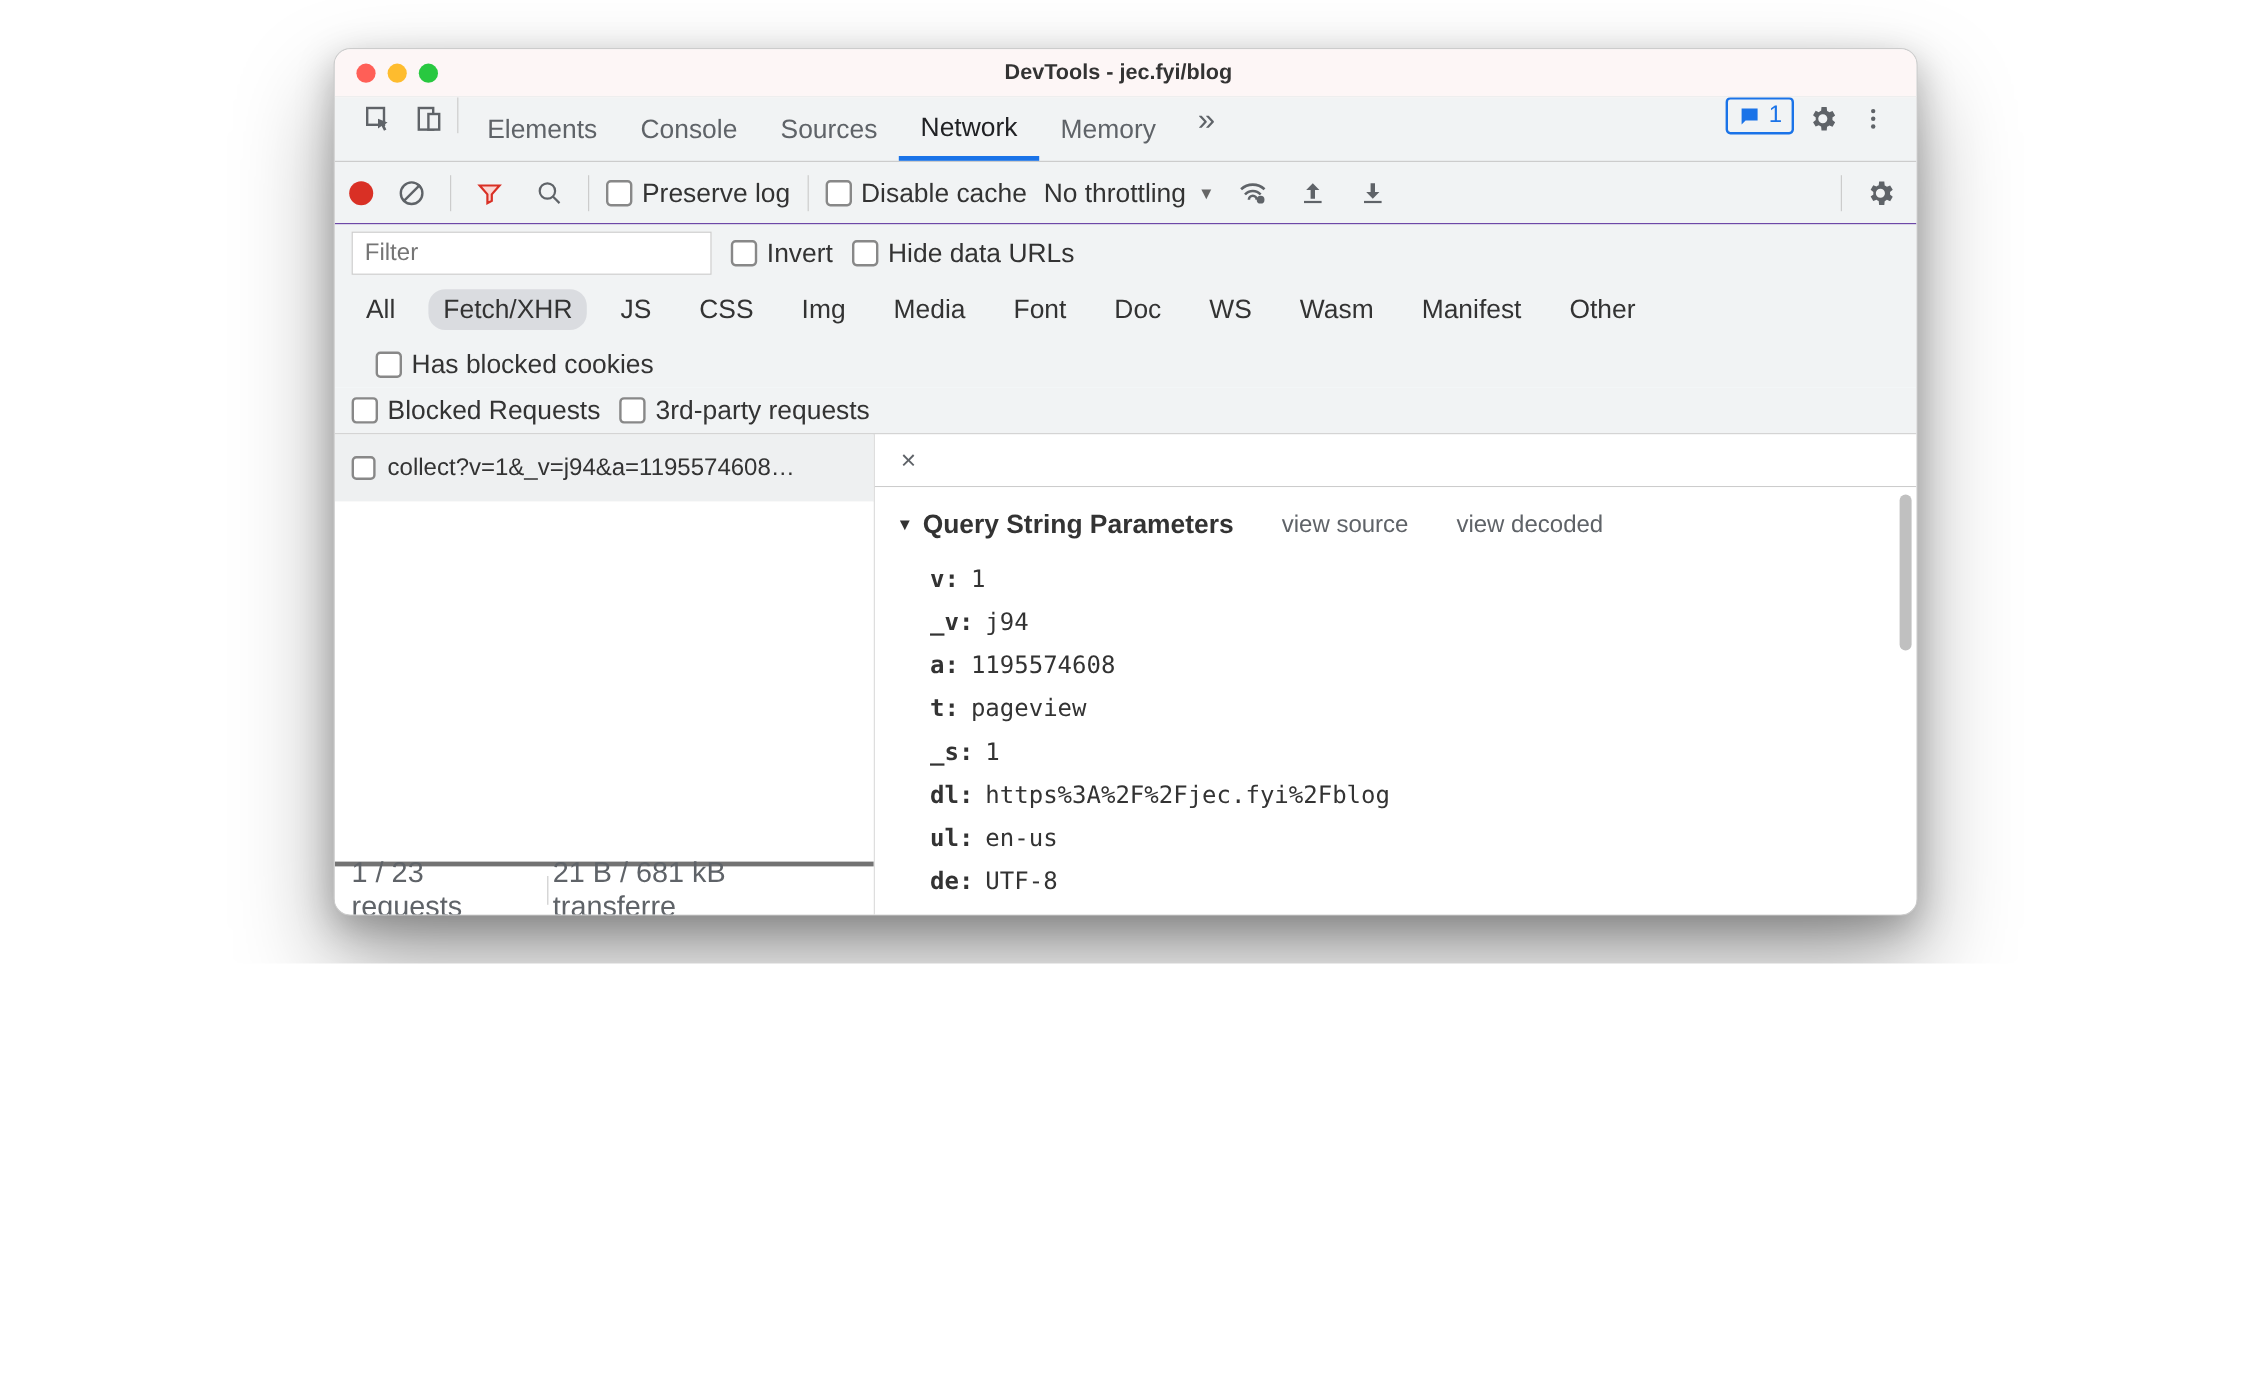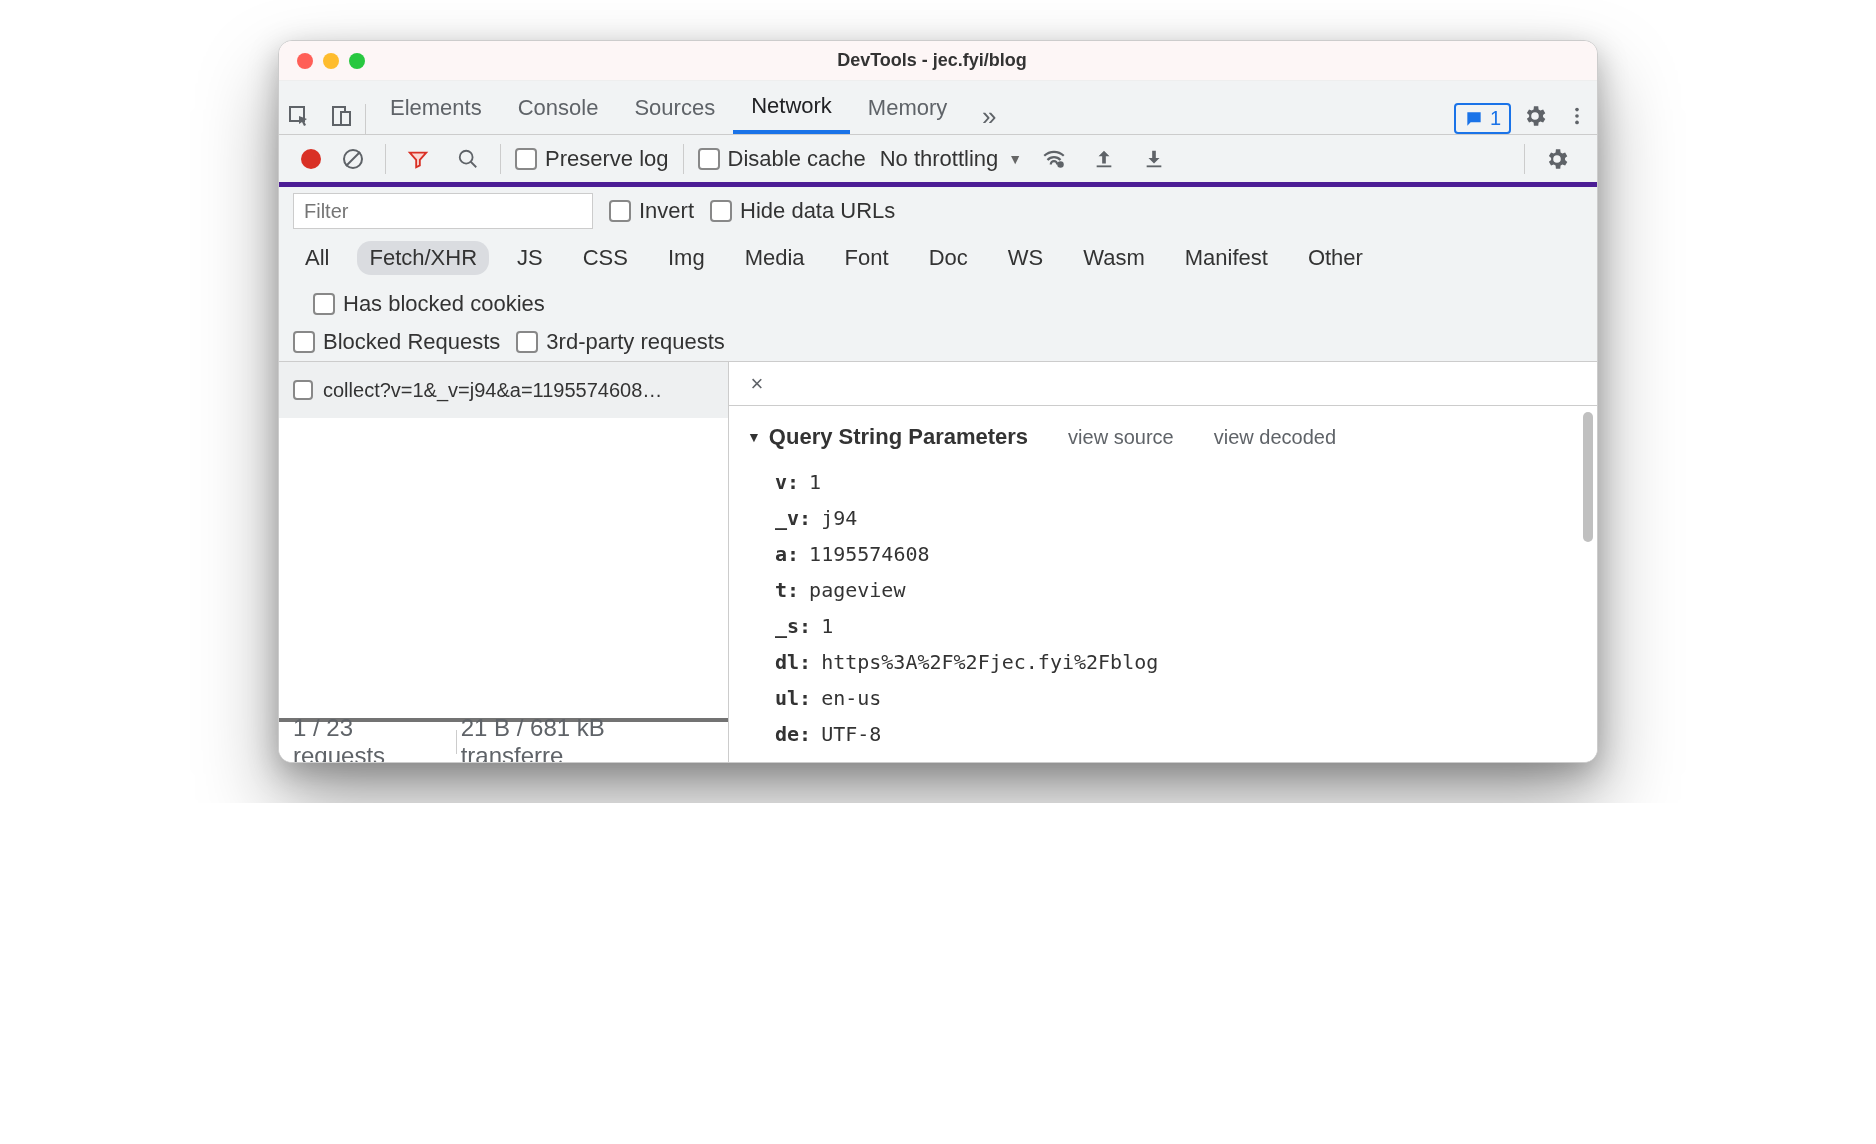--- a/index.html
+++ b/index.html
@@ -25,36 +25,36 @@
     position:relative;
     border-bottom:1px solid #eee;
   }
   .traffic { display:flex; gap:10px; padding-left:18px; }
   .dot { width:16px; height:16px; border-radius:50%; }
   .dot.red{background:#ff5f57;} .dot.yellow{background:#febc2e;} .dot.green{background:#28c840;}
   .title { position:absolute; left:0; right:12px; text-align:center; font-size:18px; font-weight:600; color:#333; pointer-events:none;}
   
   .tabbar {
     height:54px; background:#f1f3f4; border-bottom:1px solid #ccc;
-    display:flex; align-items:flex-end; padding:0 2px; gap:6px;
+    display:flex; align-items:flex-start; padding:0 18px; gap:6px;
     font-size:22px; color:#5f6368;
   }
   .tabbar .spacer{flex:1;}
   .tabbar .tab { padding:0 18px; height:100%; display:flex; align-items:center; cursor:pointer;}
   .tabbar .tab.active{ color:#202124; border-bottom:4px solid #1a73e8;}
   .icon-btn { width:36px; height:36px; display:flex; align-items:center; justify-content:center; color:#5f6368; cursor:pointer;}
   .issue-badge {
     display:flex; align-items:center; gap:6px;
     border:2px solid #1a73e8; color:#1a73e8; border-radius:4px;
     padding:2px 8px; font-size:20px; font-weight:500;
   }
   
   .toolbar {
-    height:52px; background:#f1f3f4; border-bottom:5px solid #4c1d95;
-    display:flex; align-items:center; padding:0 22px; gap:14px;
+    height:52px; background:#f1f3f4; border-bottom:1px solid #4c1d95;
+    display:flex; align-items:center; padding:0 12px; gap:14px;
     font-size:22px; color:#333;
   }
   .record-dot{width:20px;height:20px;border-radius:50%;background:#d93025;}
   .vsep{width:1px;height:30px;background:#ccc;}
   .chk{display:flex;align-items:center;gap:8px;}
   .chkbox{width:22px;height:22px;border:2px solid #888;border-radius:4px;background:#fff;}
   .select{display:flex;align-items:center;gap:10px;color:#333;}
   .caret{font-size:14px;color:#666;}
   
   .filterrow {

